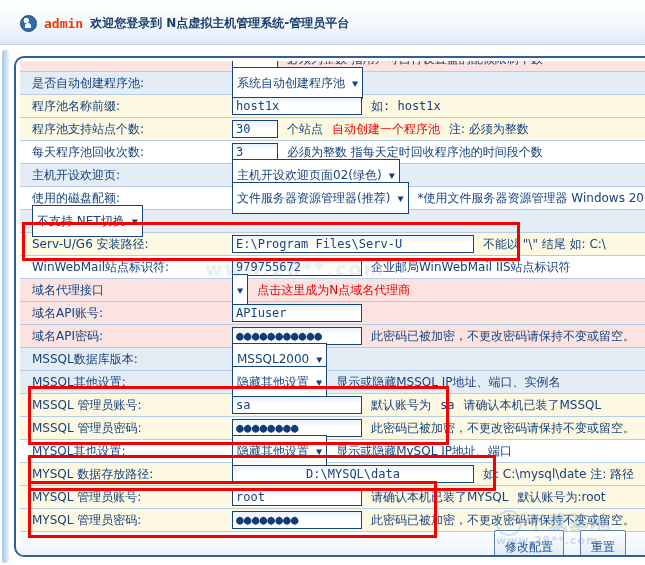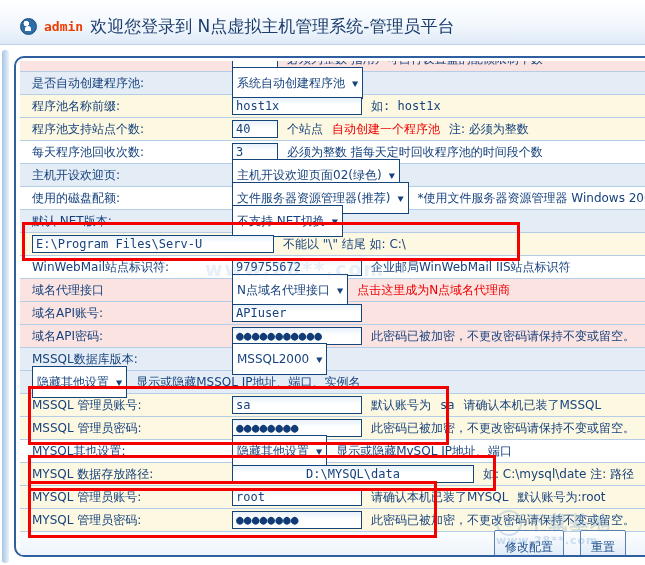--- a/index.html
+++ b/index.html
@@ -17,21 +17,21 @@
   .user-ico {
     width:15px; height:15px; border-radius:50%;
     background:radial-gradient(circle at 35% 30%, #ffffff 0 18%, #2e6da8 20%);
     border:1px solid #1c4a7c; position:relative; flex:0 0 auto;
   }
   .user-ico::after {
     content:""; position:absolute; left:4px; top:7px; width:6px; height:5px;
     background:#ffffff; border-radius:3px 3px 0 0;
   }
   .admin-name { color:#ee3b00; font-weight:bold; font-size:13px; font-family:"DejaVu Sans Mono", monospace;text-align:right; }
-  .welcome { color:#1b3d6e; font-weight:normal; font-size:17px; }
+  .welcome { color:#1b3d6e; font-weight:bold; font-size:12px; }
   
   .left-strip {
     position:absolute; left:2px; top:50px; width:7px; height:513px;
     background:linear-gradient(to right, #a6c5e5, #e9f2fb);
     border-radius:3px;
   }
   
   .panel {
     position:absolute; left:14px; top:56px; width:700px; height:501px;
     border:2px solid #2f5f9f; border-radius:10px; background:#fff;
@@ -130,21 +130,21 @@
           <span class="fields">
             <span class="ibox" style="width: 130px;">host1x</span>
             <span class="note mono">如: host1x</span>
           </span>
         </div>
       </div>
       <div class="row bg-yellow">
         <div style="display: flex; align-items: center; width: 100%;">
           <span class="lbl">程序池支持站点个数:</span>
           <span class="fields">
-            <span class="ibox" style="width: 46px;">40</span>
+            <span class="ibox" style="width: 46px;">30</span>
             <span class="note ">个站点</span>
             <span class="note red">自动创建一个程序池</span>
             <span class="note ">注: 必须为整数</span>
           </span>
         </div>
       </div>
       <div class="row bg-white">
         <div style="display: flex; align-items: center; width: 100%;">
           <span class="lbl">每天程序池回收次数:</span>
           <span class="fields">
@@ -171,52 +171,51 @@
             <span class="sbox">
               <span>文件服务器资源管理器(推荐)</span>
               <span class="arr">▼</span>
             </span>
             <span class="note ">*使用文件服务器资源管理器 Windows 2008</span>
           </span>
         </div>
       </div>
       <div class="row bg-blue">
         <div style="display: flex; align-items: center; width: 100%;">
-          <span class="lbl">默认.NET版本:</span>
           <span class="fields">
             <span class="sbox">
               <span>不支持.NET切换</span>
               <span class="arr">▼</span>
             </span>
           </span>
         </div>
       </div>
       <div class="row bg-yellow">
         <div style="display: flex; align-items: center; width: 100%;">
+          <span class="lbl">Serv-U/G6 安装路径:</span>
           <span class="fields">
             <span class="ibox" style="width: 242px;">E:\Program Files\Serv-U</span>
             <span class="note ">不能以 "\" 结尾  如: C:\</span>
           </span>
         </div>
       </div>
       <div class="row bg-white">
         <div style="display: flex; align-items: center; width: 100%;">
           <span class="lbl">WinWebMail站点标识符:</span>
           <span class="fields">
             <span class="ibox" style="width: 130px;">979755672</span>
             <span class="note ">企业邮局WinWebMail IIS站点标识符</span>
           </span>
         </div>
       </div>
       <div class="row bg-pink">
         <div style="display: flex; align-items: center; width: 100%;">
           <span class="lbl">域名代理接口</span>
           <span class="fields">
             <span class="sbox">
-              <span>N点域名代理接口</span>
               <span class="arr">▼</span>
             </span>
             <span class="note red">点击这里成为N点域名代理商</span>
           </span>
         </div>
       </div>
       <div class="row bg-pink">
         <div style="display: flex; align-items: center; width: 100%;">
           <span class="lbl">域名API账号:</span>
           <span class="fields">
@@ -239,20 +238,21 @@
           <span class="fields">
             <span class="sbox">
               <span>MSSQL2000</span>
               <span class="arr">▼</span>
             </span>
           </span>
         </div>
       </div>
       <div class="row bg-blue">
         <div style="display: flex; align-items: center; width: 100%;">
+          <span class="lbl">MSSQL其他设置:</span>
           <span class="fields">
             <span class="sbox">
               <span>隐藏其他设置</span>
               <span class="arr">▼</span>
             </span>
             <span class="note ">显示或隐藏MSSQL IP地址、端口、实例名</span>
           </span>
         </div>
       </div>
       <div class="row bg-yellow">

